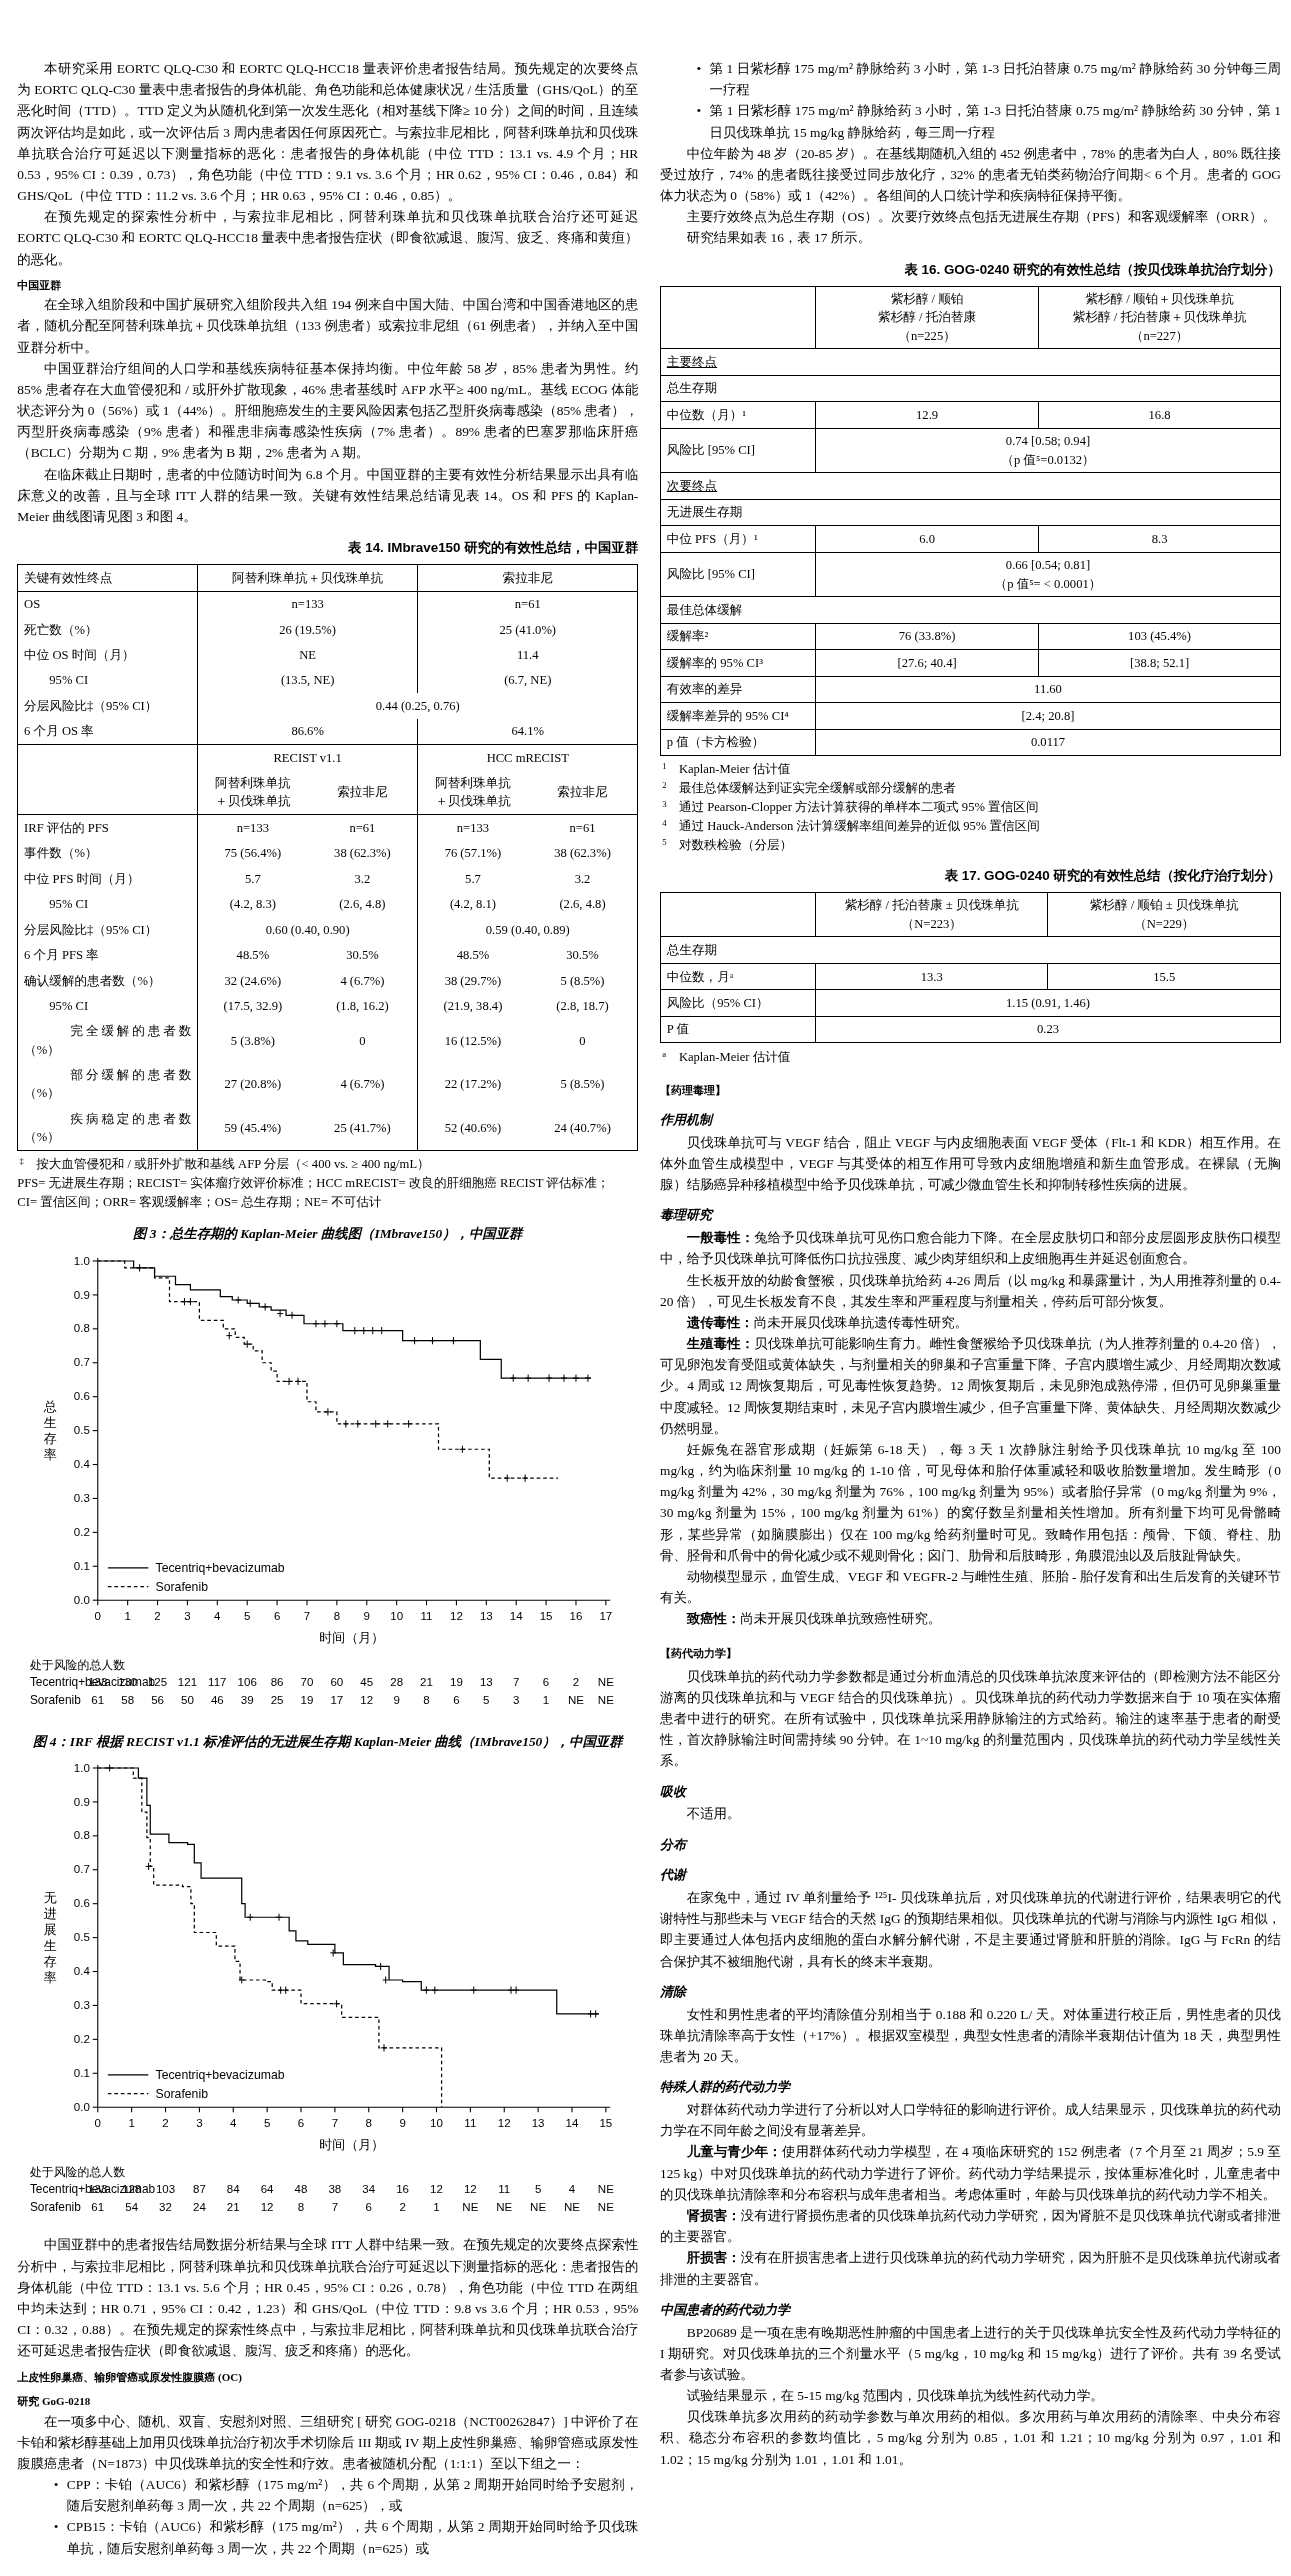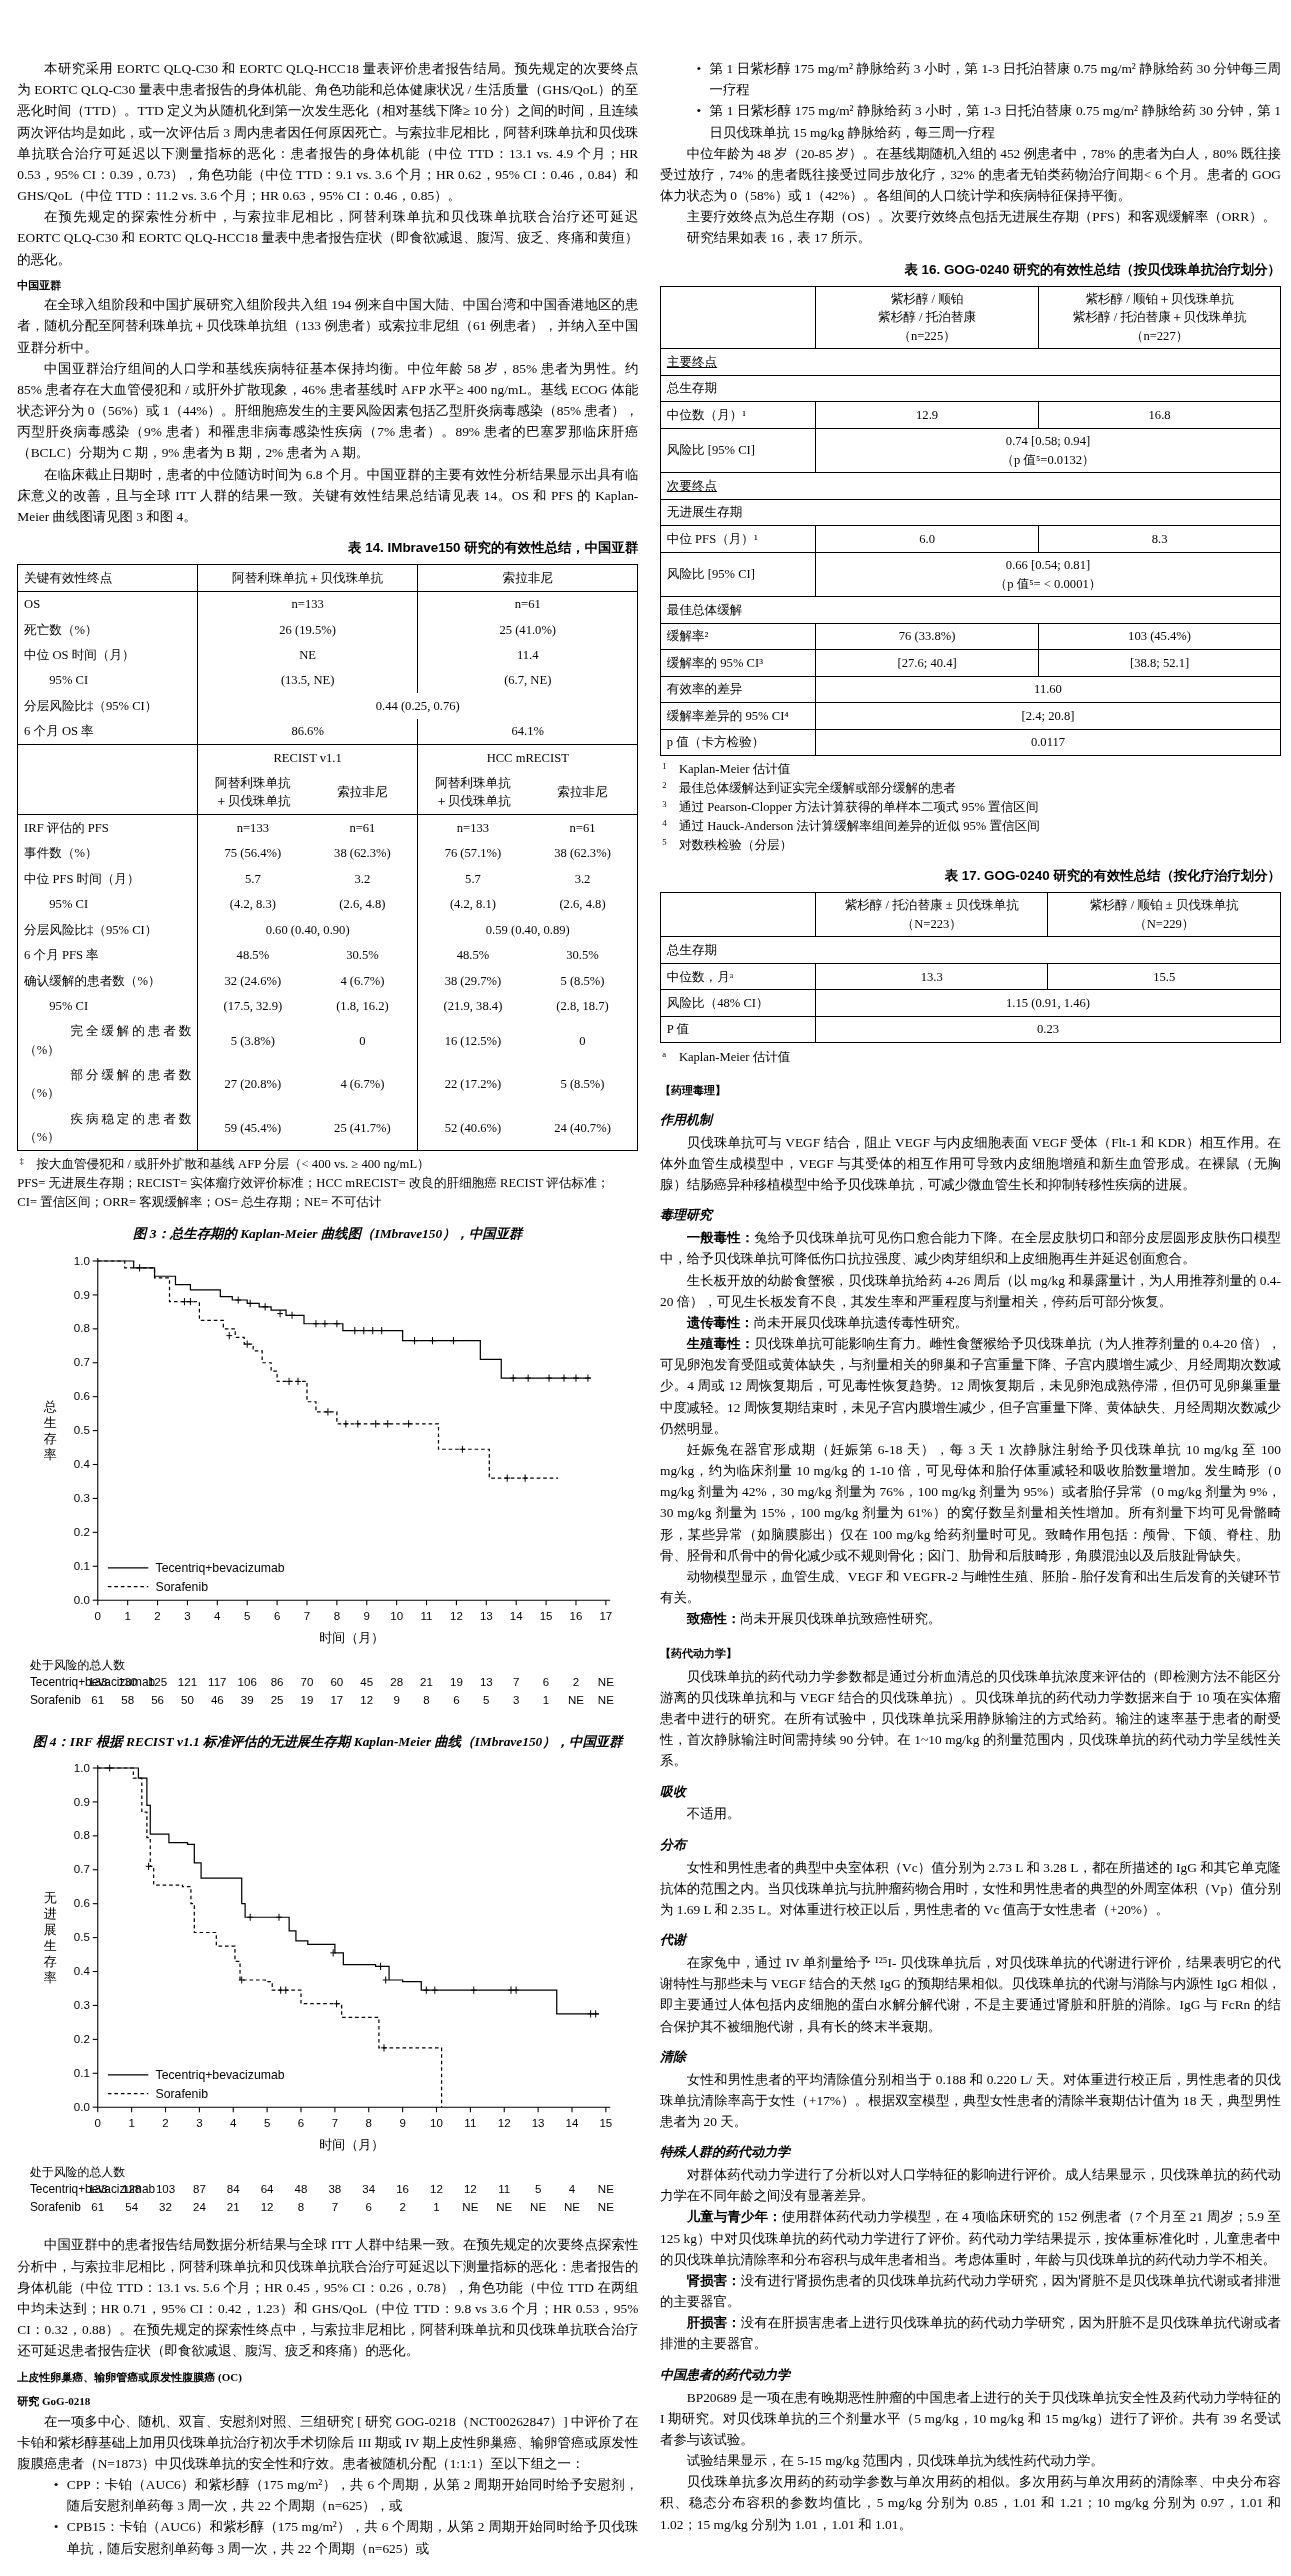--- a/index.html
+++ b/index.html
@@ -657,21 +657,21 @@
           </tr>
           <tr class="bt">
             <td colspan="3">总生存期</td>
           </tr>
           <tr class="bt">
             <td>中位数，月ᵃ</td>
             <td class="al-c bl">13.3</td>
             <td class="al-c bl">15.5</td>
           </tr>
           <tr class="bt">
-            <td>风险比（48% CI）</td>
+            <td>风险比（95% CI）</td>
             <td class="al-c bl" colspan="2">1.15 (0.91, 1.46)</td>
           </tr>
           <tr class="bt">
             <td>P 值</td>
             <td class="al-c bl" colspan="2">0.23</td>
           </tr>
         </tbody>
       </table>
       <div class="fn"><sup>a</sup><span>Kaplan-Meier 估计值</span></div>
       <div class="brackethead">【药理毒理】</div>
@@ -683,21 +683,20 @@
       <p class="para"><b class="lead">遗传毒性：</b><span>尚未开展贝伐珠单抗遗传毒性研究。</span></p>
       <p class="para"><b class="lead">生殖毒性：</b><span>贝伐珠单抗可能影响生育力。雌性食蟹猴给予贝伐珠单抗（为人推荐剂量的 0.4-20 倍），可见卵泡发育受阻或黄体缺失，与剂量相关的卵巢和子宫重量下降、子宫内膜增生减少、月经周期次数减少。4 周或 12 周恢复期后，可见毒性恢复趋势。12 周恢复期后，未见卵泡成熟停滞，但仍可见卵巢重量中度减轻。12 周恢复期结束时，未见子宫内膜增生减少，但子宫重量下降、黄体缺失、月经周期次数减少仍然明显。</span></p>
       <p class="para">妊娠兔在器官形成期（妊娠第 6-18 天），每 3 天 1 次静脉注射给予贝伐珠单抗 10 mg/kg 至 100 mg/kg，约为临床剂量 10 mg/kg 的 1-10 倍，可见母体和胎仔体重减轻和吸收胎数量增加。发生畸形（0 mg/kg 剂量为 42%，30 mg/kg 剂量为 76%，100 mg/kg 剂量为 95%）或者胎仔异常（0 mg/kg 剂量为 9%，30 mg/kg 剂量为 15%，100 mg/kg 剂量为 61%）的窝仔数呈剂量相关性增加。所有剂量下均可见骨骼畸形，某些异常（如脑膜膨出）仅在 100 mg/kg 给药剂量时可见。致畸作用包括：颅骨、下颌、脊柱、肋骨、胫骨和爪骨中的骨化减少或不规则骨化；囟门、肋骨和后肢畸形，角膜混浊以及后肢趾骨缺失。</p>
       <p class="para">动物模型显示，血管生成、VEGF 和 VEGFR-2 与雌性生殖、胚胎 - 胎仔发育和出生后发育的关键环节有关。</p>
       <p class="para"><b class="lead">致癌性：</b><span>尚未开展贝伐珠单抗致癌性研究。</span></p>
       <div class="brackethead">【药代动力学】</div>
       <p class="para">贝伐珠单抗的药代动力学参数都是通过分析血清总的贝伐珠单抗浓度来评估的（即检测方法不能区分游离的贝伐珠单抗和与 VEGF 结合的贝伐珠单抗）。贝伐珠单抗的药代动力学数据来自于 10 项在实体瘤患者中进行的研究。在所有试验中，贝伐珠单抗采用静脉输注的方式给药。输注的速率基于患者的耐受性，首次静脉输注时间需持续 90 分钟。在 1~10 mg/kg 的剂量范围内，贝伐珠单抗的药代动力学呈线性关系。</p>
       <div class="subhead">吸收</div>
       <p class="para">不适用。</p>
       <div class="subhead">分布</div>
-      <p class="para">女性和男性患者的典型中央室体积（Vc）值分别为 2.73 L 和 3.28 L，都在所描述的 IgG 和其它单克隆抗体的范围之内。当贝伐珠单抗与抗肿瘤药物合用时，女性和男性患者的典型的外周室体积（Vp）值分别为 1.69 L 和 2.35 L。对体重进行校正以后，男性患者的 Vc 值高于女性患者（+20%）。</p>
       <div class="subhead">代谢</div>
       <p class="para">在家兔中，通过 IV 单剂量给予 ¹²⁵I- 贝伐珠单抗后，对贝伐珠单抗的代谢进行评价，结果表明它的代谢特性与那些未与 VEGF 结合的天然 IgG 的预期结果相似。贝伐珠单抗的代谢与消除与内源性 IgG 相似，即主要通过人体包括内皮细胞的蛋白水解分解代谢，不是主要通过肾脏和肝脏的消除。IgG 与 FcRn 的结合保护其不被细胞代谢，具有长的终末半衰期。</p>
       <div class="subhead">清除</div>
       <p class="para">女性和男性患者的平均清除值分别相当于 0.188 和 0.220 L/ 天。对体重进行校正后，男性患者的贝伐珠单抗清除率高于女性（+17%）。根据双室模型，典型女性患者的清除半衰期估计值为 18 天，典型男性患者为 20 天。</p>
       <div class="subhead">特殊人群的药代动力学</div>
       <p class="para">对群体药代动力学进行了分析以对人口学特征的影响进行评价。成人结果显示，贝伐珠单抗的药代动力学在不同年龄之间没有显著差异。</p>
       <p class="para"><b class="lead">儿童与青少年：</b><span>使用群体药代动力学模型，在 4 项临床研究的 152 例患者（7 个月至 21 周岁；5.9 至 125 kg）中对贝伐珠单抗的药代动力学进行了评价。药代动力学结果提示，按体重标准化时，儿童患者中的贝伐珠单抗清除率和分布容积与成年患者相当。考虑体重时，年龄与贝伐珠单抗的药代动力学不相关。</span></p>
       <p class="para"><b class="lead">肾损害：</b><span>没有进行肾损伤患者的贝伐珠单抗药代动力学研究，因为肾脏不是贝伐珠单抗代谢或者排泄的主要器官。</span></p>
       <p class="para"><b class="lead">肝损害：</b><span>没有在肝损害患者上进行贝伐珠单抗的药代动力学研究，因为肝脏不是贝伐珠单抗代谢或者排泄的主要器官。</span></p>
       <div class="subhead">中国患者的药代动力学</div>

